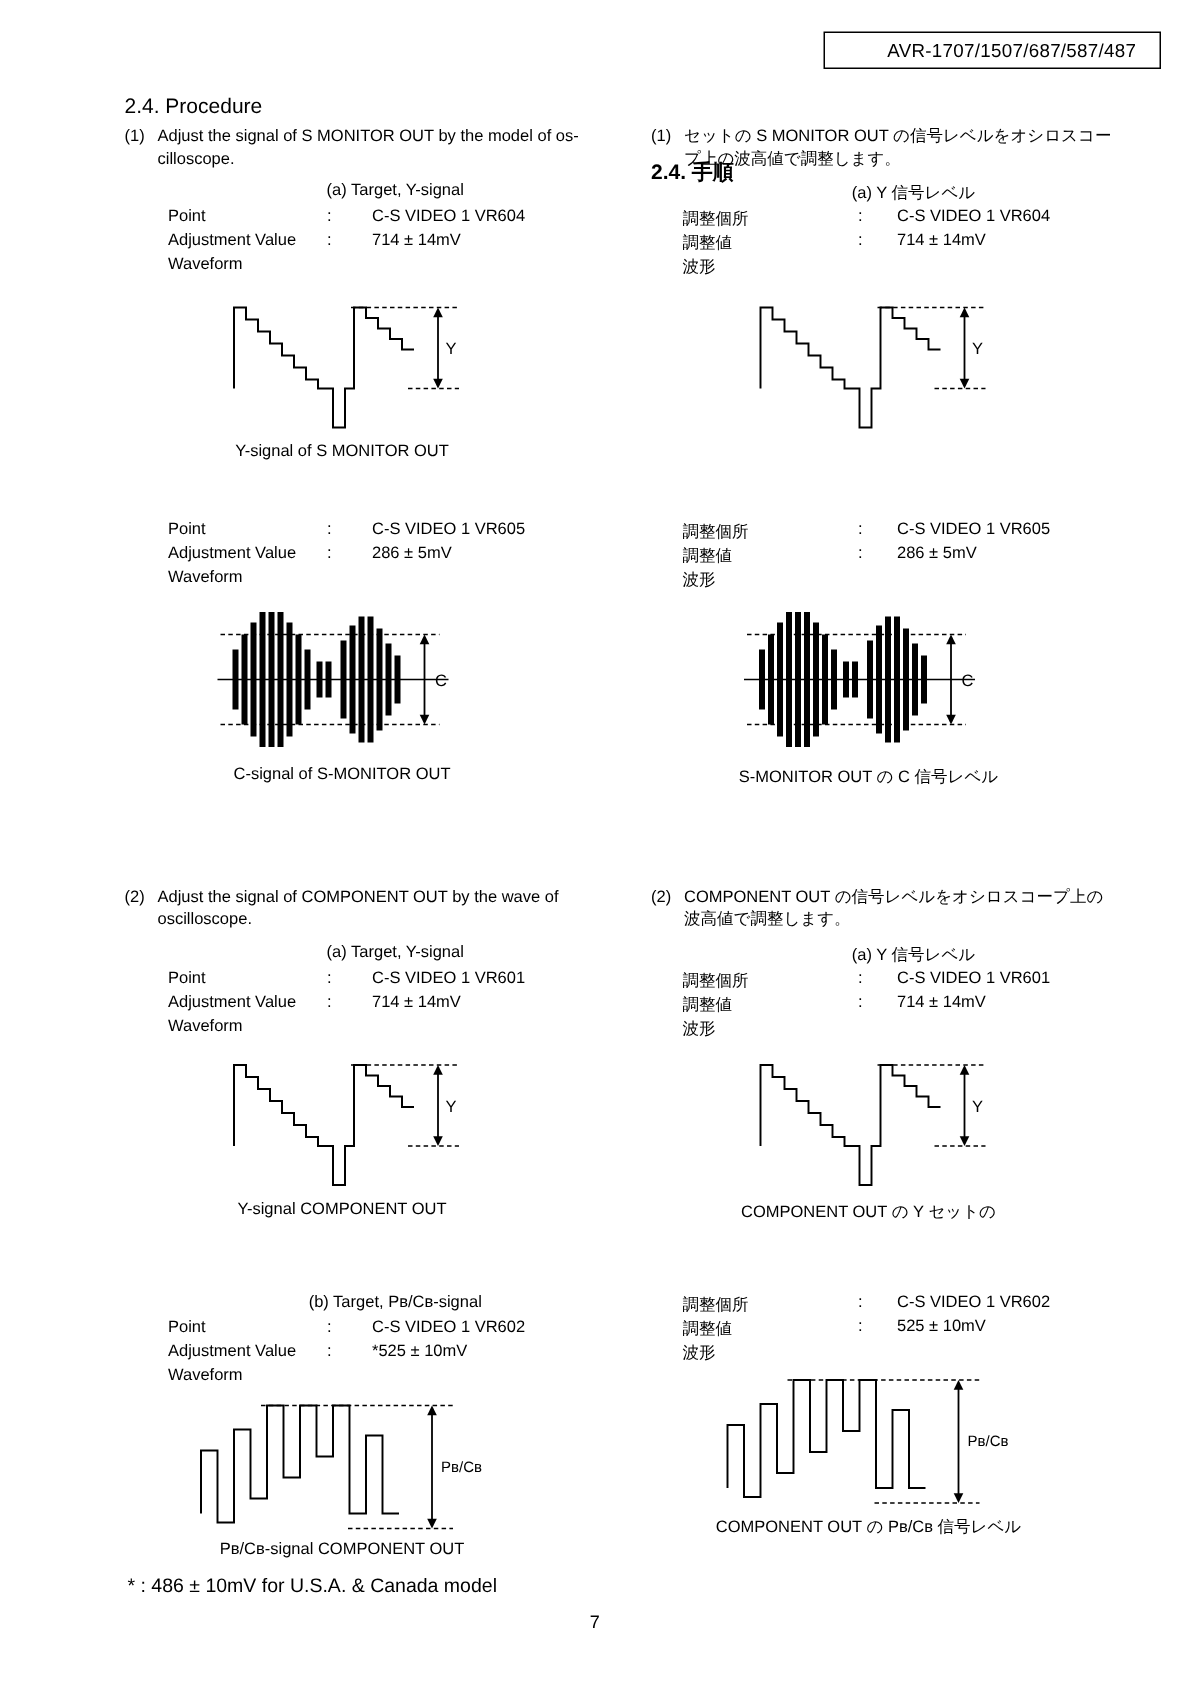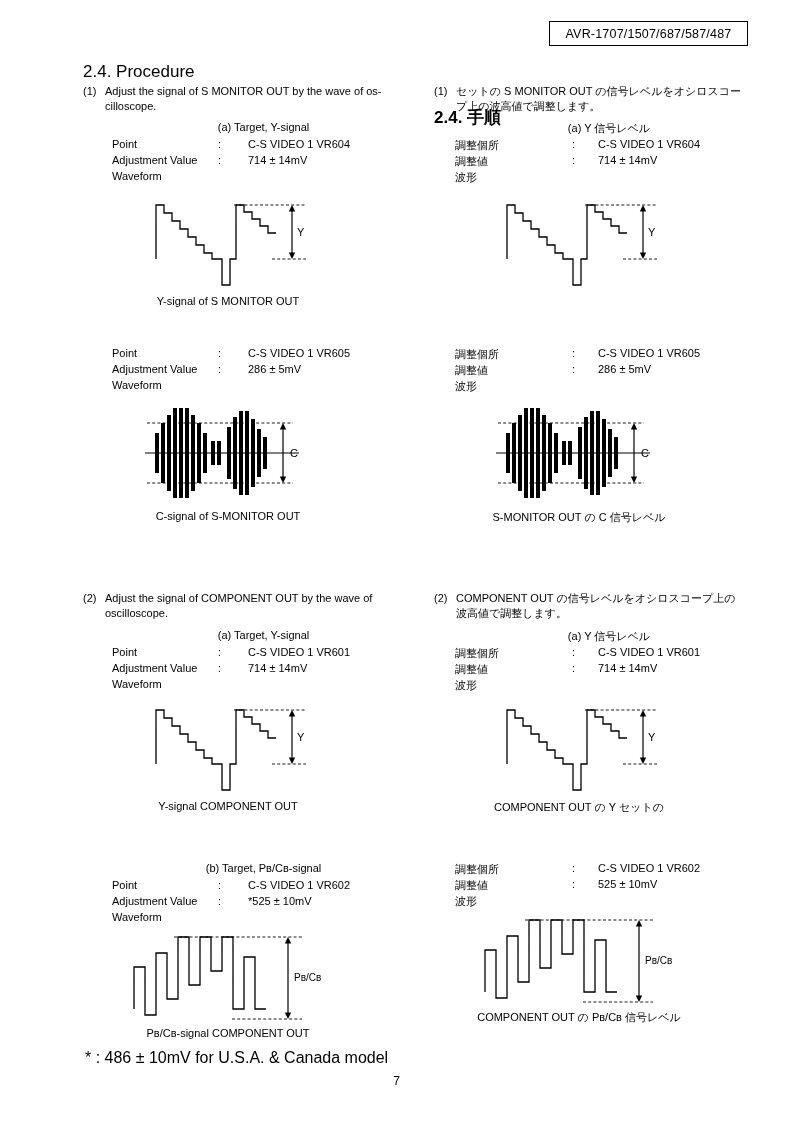--- a/index.html
+++ b/index.html
@@ -4,46 +4,46 @@
 <style>
   html,body { margin:0; padding:0; }
   body {
     width:793px; height:1122px; background:#ffffff; color:#000;
     font-family:"Liberation Sans","DejaVu Sans",sans-serif;
     position:relative; overflow:hidden;
   }
   .model-box {
     position:absolute; top:21px; left:549px; width:197px; height:23px;
     border:1.6px solid #000; display:flex; align-items:center; justify-content:center;
-    font-size:12.5px; letter-spacing:0.2px;
+    font-size:12.5px; letter-spacing:0.2px;padding-left:26px;
   }
   .page-grid {
     position:absolute; top:62px; left:83px;
     display:grid;
     grid-template-columns:351px 340px;
     grid-template-rows:22px 37px 226px 244px 38px 233px 187px 20px;
     grid-auto-flow:column;
   }
-  .sec-title { font-size:17px; }
+  .sec-title { font-size:14px; }
   .sec-title.ja { font-weight:bold;margin-top:44px; }
   .proc { display:grid; grid-template-columns:22px 1fr; font-size:11px; line-height:1.4; }
   .proc .txt { white-space:pre-line; }
   .blk { font-size:11px; }
   .blk-heading { padding-left:10px; height:17px;text-align:center; }
   .kv { display:grid; padding-left:29px; height:16px; }
   .kv.en { grid-template-columns:106px 30px 1fr; }
   .kv.ja { grid-template-columns:117px 26px 1fr; padding-left:21px; }
   .wave-box { width:290px; text-align:center; }
   .wave-svg { display:block; margin:0 auto; }
   .caption { font-size:11px; margin-top:0; }
   .wtext { font-family:"Liberation Sans","DejaVu Sans",sans-serif; font-size:11px; fill:#000; }
   .wtext.small { font-size:10px; }
   .mt9 { margin-top:9px; } .mt6 { margin-top:6px; } .mt3 { margin-top:3px; } .mt0 { margin-top:0; }
   .cap2 { margin-top:2px; }
-  .footnote { font-size:16px; padding-left:2px; }
+  .footnote { font-size:13px; padding-left:2px; }
   .page-number { position:absolute; top:1074px; left:0; width:793px; text-align:center; font-size:12px; }
   .defs-holder { position:absolute; width:0; height:0; overflow:hidden; }
   svg .wf { fill:none; stroke:#000; stroke-width:1.3; }
   svg .dash { fill:none; stroke:#000; stroke-width:0.9; stroke-dasharray:3 2.2; }
   svg .thin { stroke:#000; stroke-width:1; }
   svg .arr { stroke:#000; stroke-width:1.2; }
   svg .head { fill:#000; stroke:none; }
   svg .bar { fill:#000; stroke:none; }
 </style>
 </head>
@@ -96,21 +96,21 @@
 <div class="model-box">
   <span>AVR-1707/1507/687/587/487</span>
 </div>
 
 <div class="page-grid">
 
   <div class="sec-title">2.4. Procedure</div>
 
   <div class="proc">
     <span>(1)</span>
-    <span class="txt">Adjust the signal of S MONITOR OUT by the wave of os-
+    <span class="txt">Adjust the signal of S MONITOR OUT by the model of os-
 cilloscope.</span>
   </div>
 
   <div class="blk">
     <div class="blk-heading">(a) Target, Y-signal</div>
     <div class="kv en">
       <span>Point</span>
       <span>:</span>
       <span>C-S VIDEO 1 VR604</span>
     </div>

